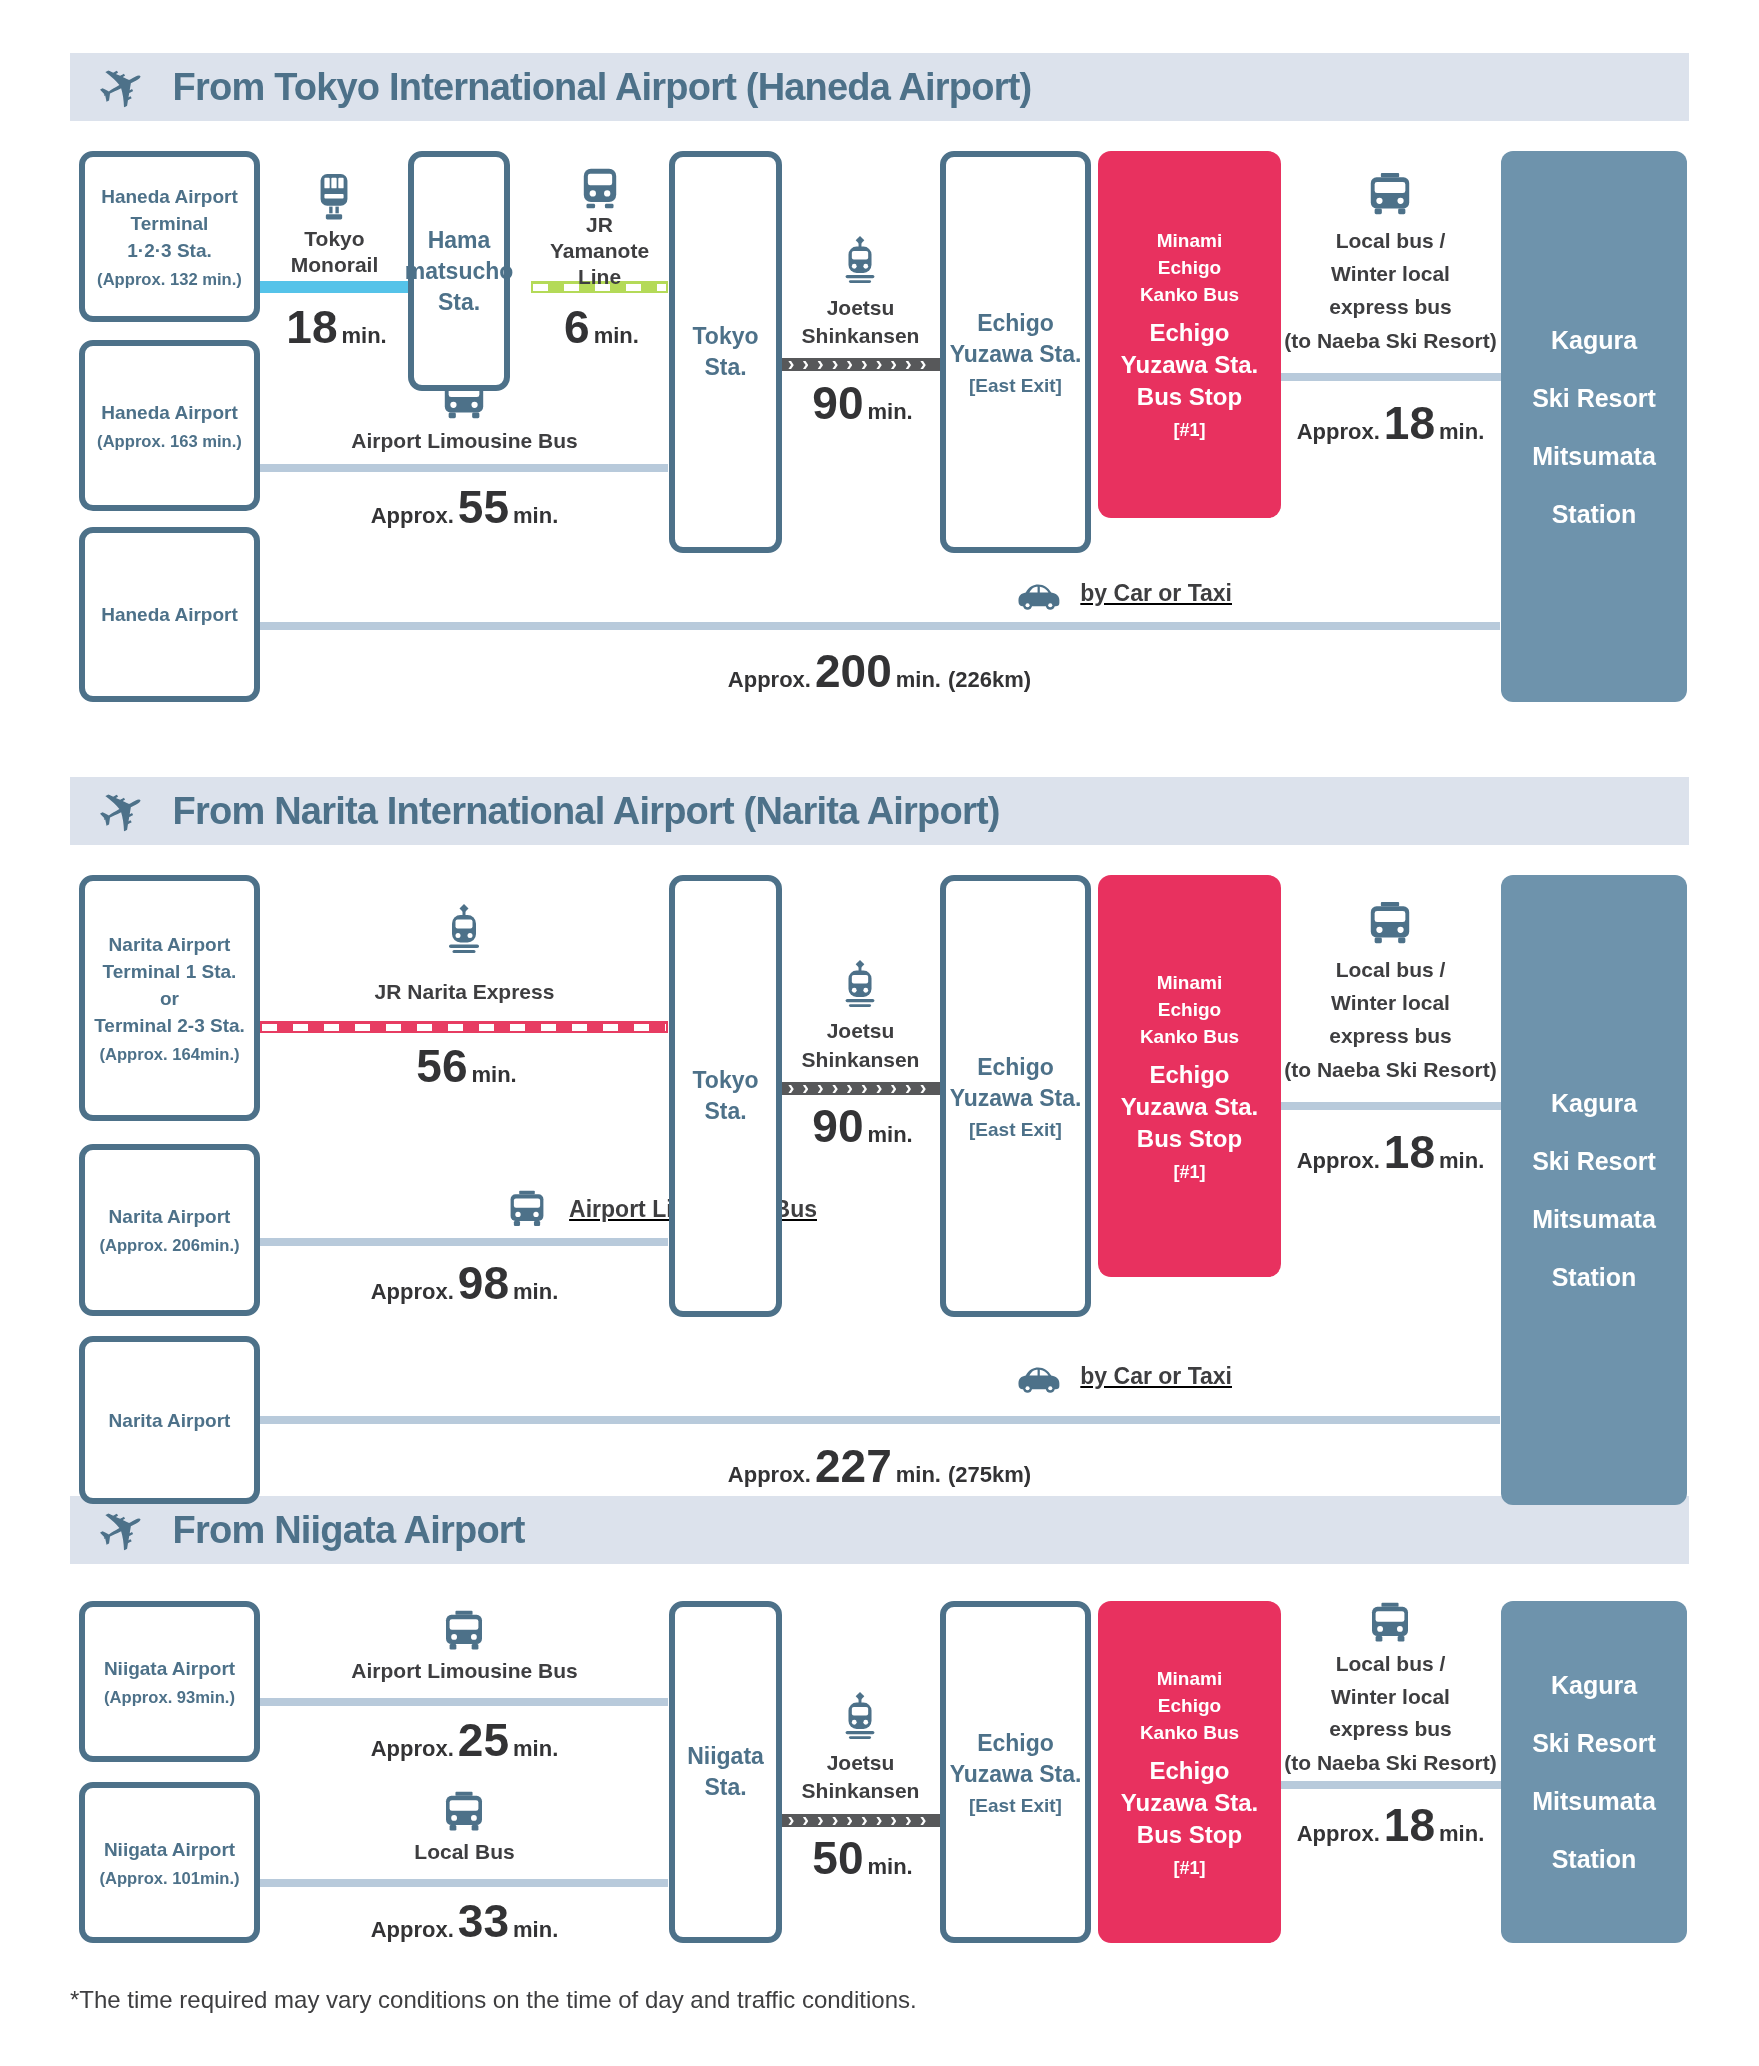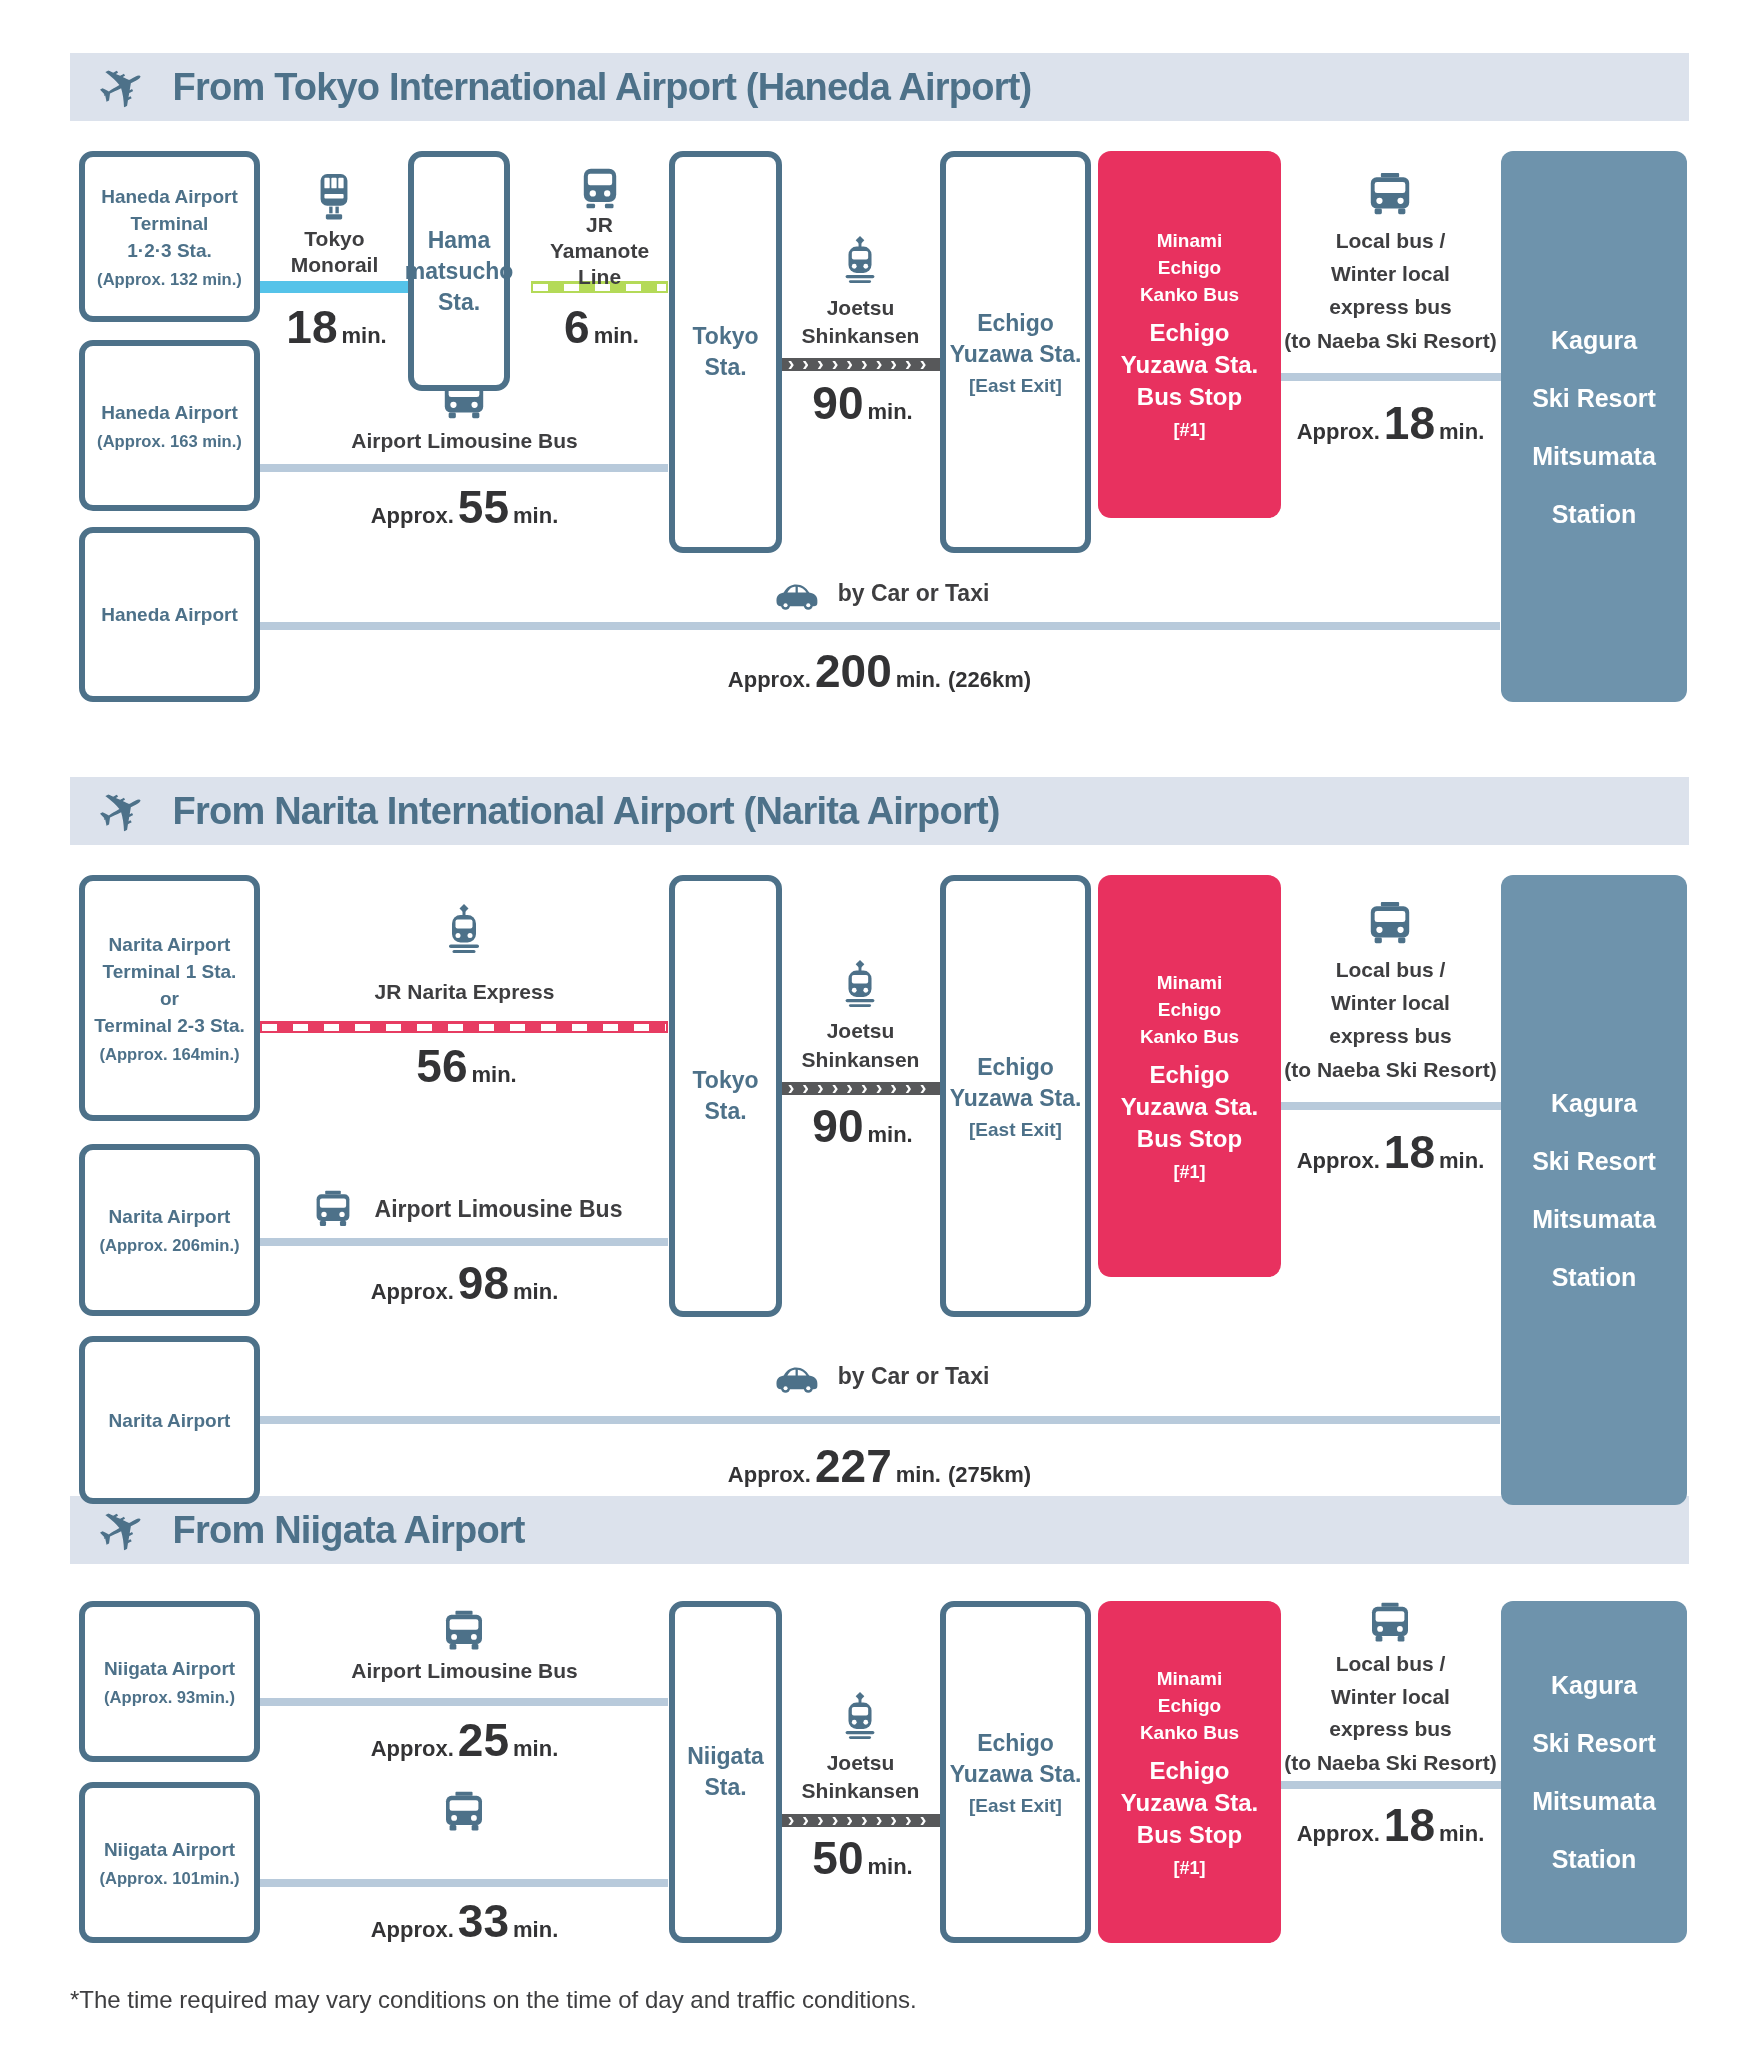--- a/index.html
+++ b/index.html
@@ -29,21 +29,21 @@
   .line{position:absolute;}
   .line.bus{height:8px;background:var(--busline);}
   .line.monorail{height:12px;background:var(--monorail);}
   .line.yamanote{height:12px;background:var(--yamanote);}
   .line.nex{height:12px;background:var(--nex);}
   .line.shinkansen{height:13px;background:var(--shink);}
   .dashes{position:absolute;left:2px;right:2px;top:2.5px;bottom:2.5px;background:repeating-linear-gradient(90deg,#ffffff 0 15px,transparent 15px 31px);}
   .chev{display:block;height:13px;color:#fff;font-weight:bold;font-size:20px;line-height:11.6px;letter-spacing:8px;text-align:center;overflow:hidden;}
   .cicon{position:absolute;display:flex;align-items:center;justify-content:center;}
   .clabel{position:absolute;width:553px;height:32px;line-height:32px;font-size:21px;font-weight:bold;color:var(--dark);text-align:center;white-space:nowrap;}
-  .inlinerow{position:absolute;width:704px;display:flex;align-items:center;justify-content:center;gap:17px;}
+  .inlinerow{position:absolute;width:704px;display:flex;align-items:center;justify-content:flex-end;gap:17px;text-decoration:underline;}
   .inlinerow .txt{font-size:23px;font-weight:bold;color:var(--dark);white-space:nowrap;}
   .timerow{position:absolute;width:603px;display:flex;align-items:baseline;justify-content:center;color:#333335;font-weight:bold;white-space:nowrap;}
   .timerow .sm{font-size:22px;}
   .timerow .big{font-size:46px;margin:0 4px;}
   .timerow .ex{font-size:22px;margin-left:7px;}
   .footnote{position:absolute;font-size:24px;color:var(--dark);white-space:nowrap;}
 </style>
 </head>
 <body>
 
@@ -329,20 +329,21 @@
           <rect x="31" y="4" width="38" height="9" rx="2"></rect>
           <rect x="10" y="13" width="80" height="65" rx="12"></rect>
           <rect x="18" y="78" width="15" height="12" rx="3"></rect>
           <rect x="67" y="78" width="15" height="12" rx="3"></rect>
         </g>
         <rect x="18" y="23" width="64" height="23" rx="5" fill="#fff"></rect>
         <circle cx="28" cy="62" r="6.5" fill="#fff"></circle>
         <circle cx="72" cy="62" r="6.5" fill="#fff"></circle>
       </svg>
     </div>
+    <div class="clabel" style="left: 188px; top: 1836px;">Local Bus</div>
     <div class="timerow" style="left: 163px; top: 1894px; height: 58px;">
       <span class="sm">Approx.</span>
       <span class="big">33</span>
       <span class="sm">min.</span>
     </div>
     <div class="line shinkansen" style="left: 782px; top: 1814px; width: 158px;">
       <span class="chev">››››››››››</span>
     </div>
     <div class="cicon" style="left: 825px; top: 1692px; width: 70px; height: 48px;">
       <svg viewBox="0 0 100 100" width="100%" height="100%">

